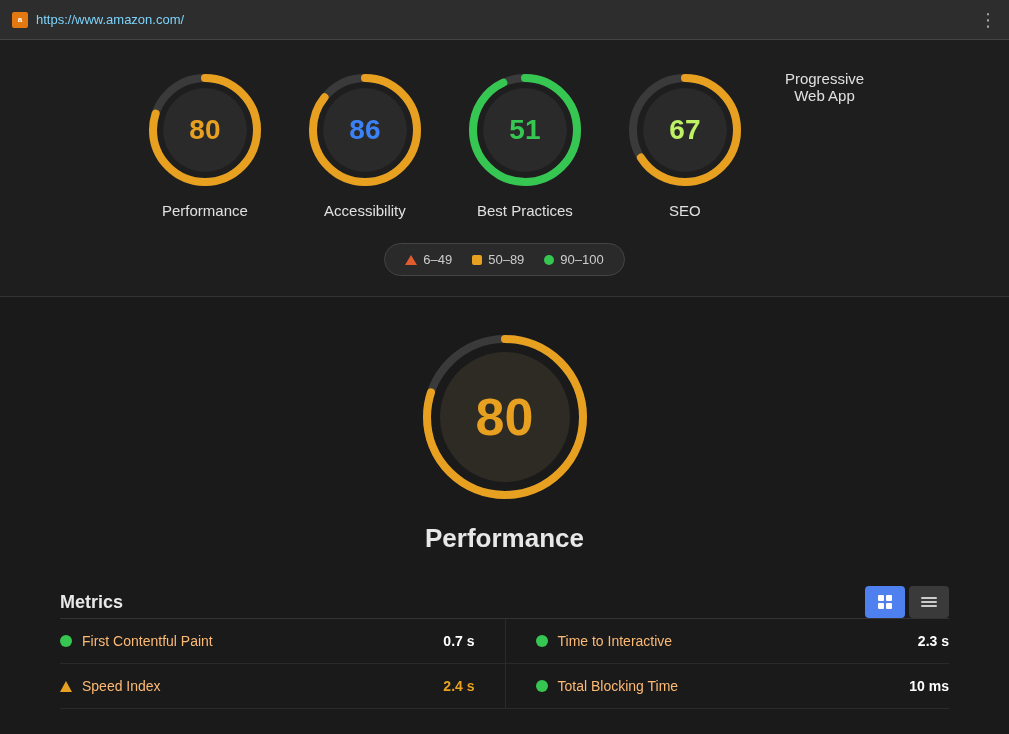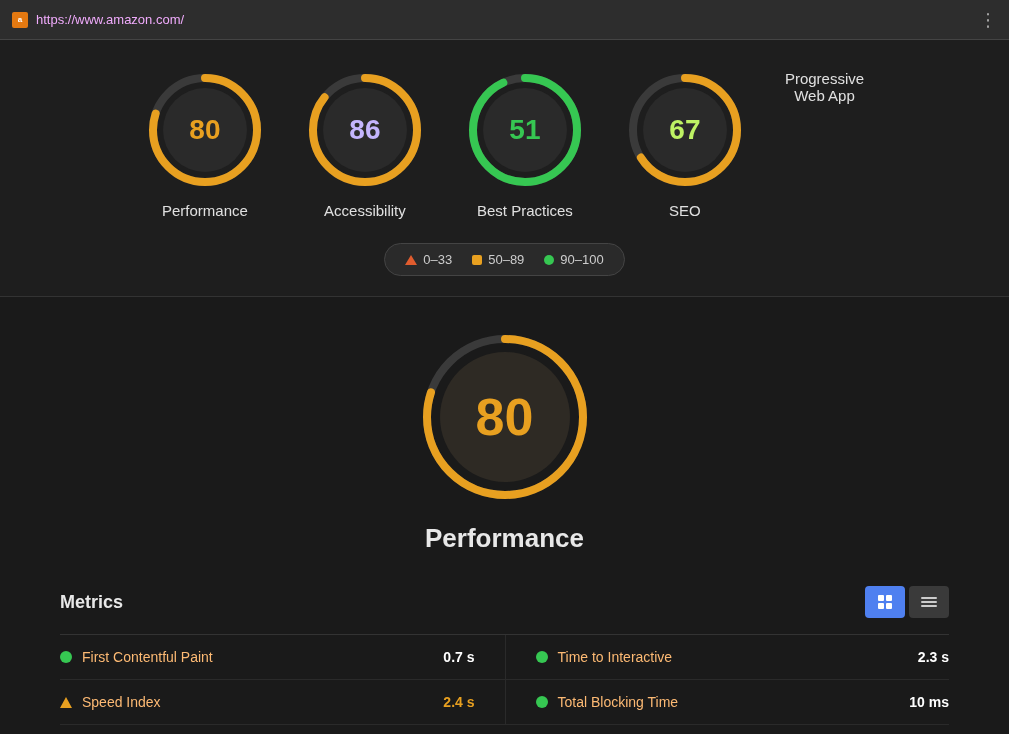--- a/index.html
+++ b/index.html
@@ -33,21 +33,21 @@
       background: #e47911;
       border-radius: 2px;
       display: flex;
       align-items: center;
       justify-content: center;
       font-size: 8px;
       color: white;
       font-weight: bold;
     }
     .browser-url {
-      color: #f0abfc;
+      color: #7dd3fc;
       font-size: 13px;
     }
     .browser-menu {
       color: #aaa;
       font-size: 18px;
       cursor: pointer;
     }
 
     
     .top-section {
@@ -240,21 +240,20 @@
 
     
     .metrics-section {
       background: #1a1a1a;
     }
 
     .metrics-header {
       display: flex;
       align-items: center;
       justify-content: space-between;
-      margin-bottom: 16px;
     }
 
     .metrics-title {
       font-size: 18px;
       font-weight: 700;
       color: #e8e8e8;
     }
 
     .view-toggle {
       display: flex;
@@ -390,21 +389,21 @@
       <span class="score-label">Performance</span>
     </div>
 
     <div class="score-item">
       <div class="circle-container">
         <svg viewBox="0 0 120 120">
           <circle class="circle-bg" cx="60" cy="60" r="52"></circle>
           <circle class="circle-progress" cx="60" cy="60" r="52" stroke="#e8a020" stroke-dasharray="326.73" stroke-dashoffset="46.76"></circle>
         </svg>
         <div class="circle-inner">
-          <span class="circle-score" style="color:#c4b5fd">86</span>
+          <span class="circle-score" style="color:#3b82f6">86</span>
         </div>
       </div>
       <span class="score-label">Accessibility</span>
     </div>
 
     <div class="score-item">
       <div class="circle-container">
         <svg viewBox="0 0 120 120">
           <circle class="circle-bg" cx="60" cy="60" r="52"></circle>
           <circle class="circle-progress" cx="60" cy="60" r="52" stroke="#36c752" stroke-dasharray="326.73" stroke-dashoffset="22.87"></circle>
@@ -432,21 +431,21 @@
     <div class="score-item">
       <span class="score-label">Progressive<br>Web App</span>
     </div>
 
   </div>
 
   <div class="legend">
     <div class="legend-inner">
       <div class="legend-item">
         <div class="legend-icon-fail"></div>
-        <span>0–33</span>
+        <span>6–49</span>
       </div>
       <div class="legend-item">
         <div class="legend-icon-avg"></div>
         <span>50–89</span>
       </div>
       <div class="legend-item">
         <div class="legend-icon-good"></div>
         <span>90–100</span>
       </div>
     </div>

